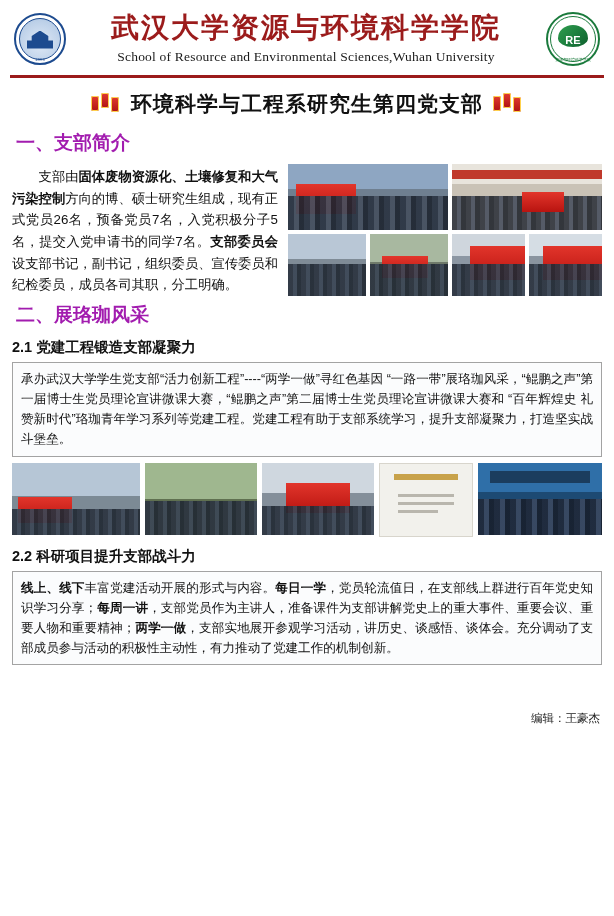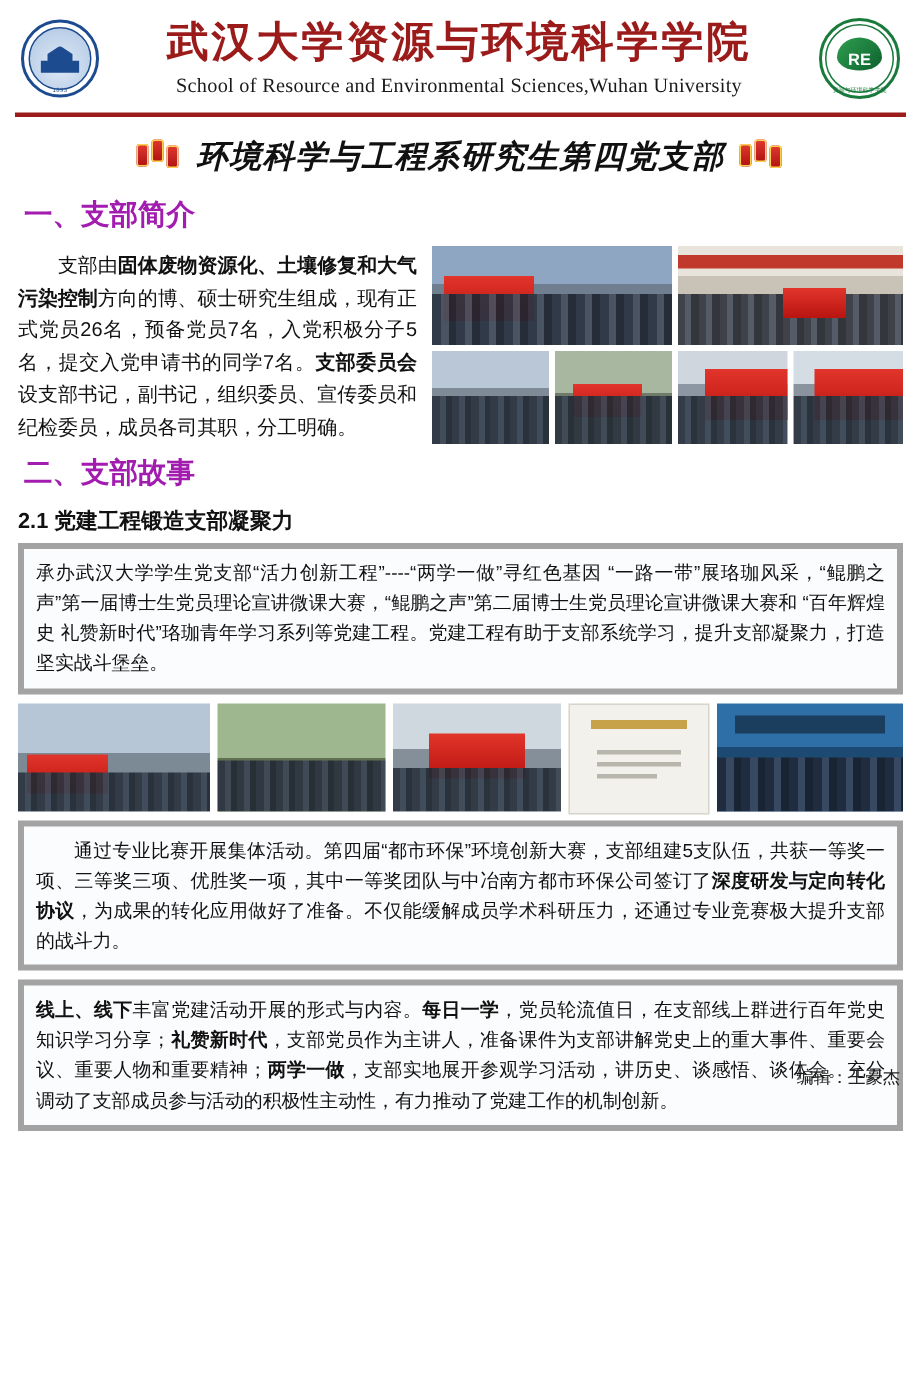--- a/index.html
+++ b/index.html
@@ -97,37 +97,37 @@
   .firecracker i{
     position:absolute;top:3px;width:8px;height:15px;border-radius:2px;
     background:linear-gradient(180deg,#e03a2f,#b01212);
     box-shadow:inset 0 0 0 1px #ffd24d;
   }
   .firecracker i:nth-child(1){left:0;}
   .firecracker i:nth-child(2){left:10px;top:0;}
   .firecracker i:nth-child(3){left:20px;top:4px;}
   .banner-title{
     font-family:"DejaVu Serif","Liberation Serif",serif;
-    font-weight:bold;font-size:21px;color:#111;letter-spacing:1px;white-space:nowrap;font-style:italic;
+    font-weight:bold;font-size:21px;color:#111;letter-spacing:1px;white-space:nowrap;
   }
 
   
   .h1{
     font-family:"DejaVu Serif","Liberation Serif",serif;
     font-weight:bold;font-size:19px;color:#a21caf;
     margin:6px 0 8px 6px;
   }
   .h2{
     font-weight:bold;font-size:14.5px;color:#111;
     margin:10px 0 5px 2px;
   }
 
   
   .intro{
-    display:flex;gap:10px;align-items:flex-start;
+    display:flex;gap:10px;align-items:center;
     margin:0 2px;
   }
   .intro-text{
     flex:0 0 266px;
     font-size:13.3px;line-height:1.62;text-align:justify;
     padding-top:2px;
   }
   .intro-text .ind{display:inline-block;width:2em;}
   .intro-text b{font-weight:bold;}
   .intro-photos{flex:1;display:flex;flex-direction:column;gap:4px;}
@@ -140,21 +140,21 @@
     position:absolute;left:0;right:0;bottom:0;height:52%;
     background:repeating-linear-gradient(90deg,#2c3440 0 5px,#3c4756 5px 9px,#222a34 9px 13px);
     opacity:.92;
   }
   .ph .flag{
     position:absolute;background:linear-gradient(180deg,#e2352b,#b81410);
   }
 
   
   .box{
-    border:4px solid #a3a3a3;
+    border:1px solid #a3a3a3;
     background:#fbfcfd;
     padding:6px 8px;
     font-size:12.6px;line-height:1.6;text-align:justify;
     margin:2px 2px 6px 2px;
   }
   .box .ind{display:inline-block;width:2em;}
   .box b{font-weight:bold;}
 
   
   .gallery{display:flex;gap:5px;margin:6px 2px 4px 2px;}
@@ -235,21 +235,21 @@
           <div class="people"></div>
         </div>
         <div class="ph" style="flex:1;height:62px;background:linear-gradient(180deg,#d5dde4 0 35%,#8a949f 35% 100%);">
           <div class="flag" style="left:14px;top:12px;width:70px;height:34px;"></div>
           <div class="people"></div>
         </div>
       </div>
     </div>
   </div>
 
-  <div class="h1">二、支部故事</div>
+  <div class="h1">二、展珞珈风采</div>
 
   <div class="h2">2.1 党建工程锻造支部凝聚力</div>
   <div class="box">承办武汉大学学生党支部“活力创新工程”----“两学一做”寻红色基因 “一路一带”展珞珈风采，“鲲鹏之声”第一届博士生党员理论宣讲微课大赛，“鲲鹏之声”第二届博士生党员理论宣讲微课大赛和 “百年辉煌史 礼赞新时代”珞珈青年学习系列等党建工程。党建工程有助于支部系统学习，提升支部凝聚力，打造坚实战斗堡垒。</div>
 
   <div class="gallery">
     <div class="ph" style="width:128px;height:72px;background:linear-gradient(180deg,#b6c6d6 0 46%,#7c8a95 46% 100%);">
       <div class="flag" style="left:6px;top:34px;width:54px;height:26px;"></div>
       <div class="people" style="height:36%;"></div>
     </div>
     <div class="ph" style="width:112px;height:72px;background:linear-gradient(180deg,#9fb78f 0 50%,#5f7050 50% 100%);">
@@ -264,22 +264,20 @@
       <div class="band" style="top:30px;left:18px;right:18px;height:3px;background:#b9b6ad;"></div>
       <div class="band" style="top:38px;left:18px;right:18px;height:3px;background:#b9b6ad;"></div>
       <div class="band" style="top:46px;left:18px;right:34px;height:3px;background:#b9b6ad;"></div>
     </div>
     <div class="ph" style="flex:1;height:72px;background:linear-gradient(180deg,#2f6fa8 0 40%,#1d4a73 40% 100%);">
       <div class="band" style="top:8px;left:12px;right:12px;height:12px;background:#1b3d5e;"></div>
       <div class="people" style="height:50%;background:repeating-linear-gradient(90deg,#20293a 0 6px,#3a4860 6px 11px,#18202e 11px 16px);"></div>
     </div>
   </div>
 
+  <div class="h2">2.2 科研项目提升支部战斗力</div>
+
   <div class="box">
-    <span class="ind"></span>通过专业比赛开展集体活动。第四届“都市环保”环境创新大赛，支部组建5支队伍，共获一等奖一项、三等奖三项、优胜奖一项，其中一等奖团队与中冶南方都市环保公司签订了<b>深度研发与定向转化协议</b>，为成果的转化应用做好了准备。不仅能缓解成员学术科研压力，还通过专业竞赛极大提升支部的战斗力。
-  </div>
-
-  <div class="box">
-    <b>线上、线下</b>丰富党建活动开展的形式与内容。<b>每日一学</b>，党员轮流值日，在支部线上群进行百年党史知识学习分享；<b>礼赞新时代</b>，支部党员作为主讲人，准备课件为支部讲解党史上的重大事件、重要会议、重要人物和重要精神；<b>两学一做</b>，支部实地展开参观学习活动，讲历史、谈感悟、谈体会。充分调动了支部成员参与活动的积极性主动性，有力推动了党建工作的机制创新。
+    <b>线上、线下</b>丰富党建活动开展的形式与内容。<b>每日一学</b>，党员轮流值日，在支部线上群进行百年党史知识学习分享；<b>每周一讲</b>，支部党员作为主讲人，准备课件为支部讲解党史上的重大事件、重要会议、重要人物和重要精神；<b>两学一做</b>，支部实地展开参观学习活动，讲历史、谈感悟、谈体会。充分调动了支部成员参与活动的积极性主动性，有力推动了党建工作的机制创新。
   </div>
 
   <div class="footer">编辑：王豪杰</div>
 </div>
 
 </body></html>

